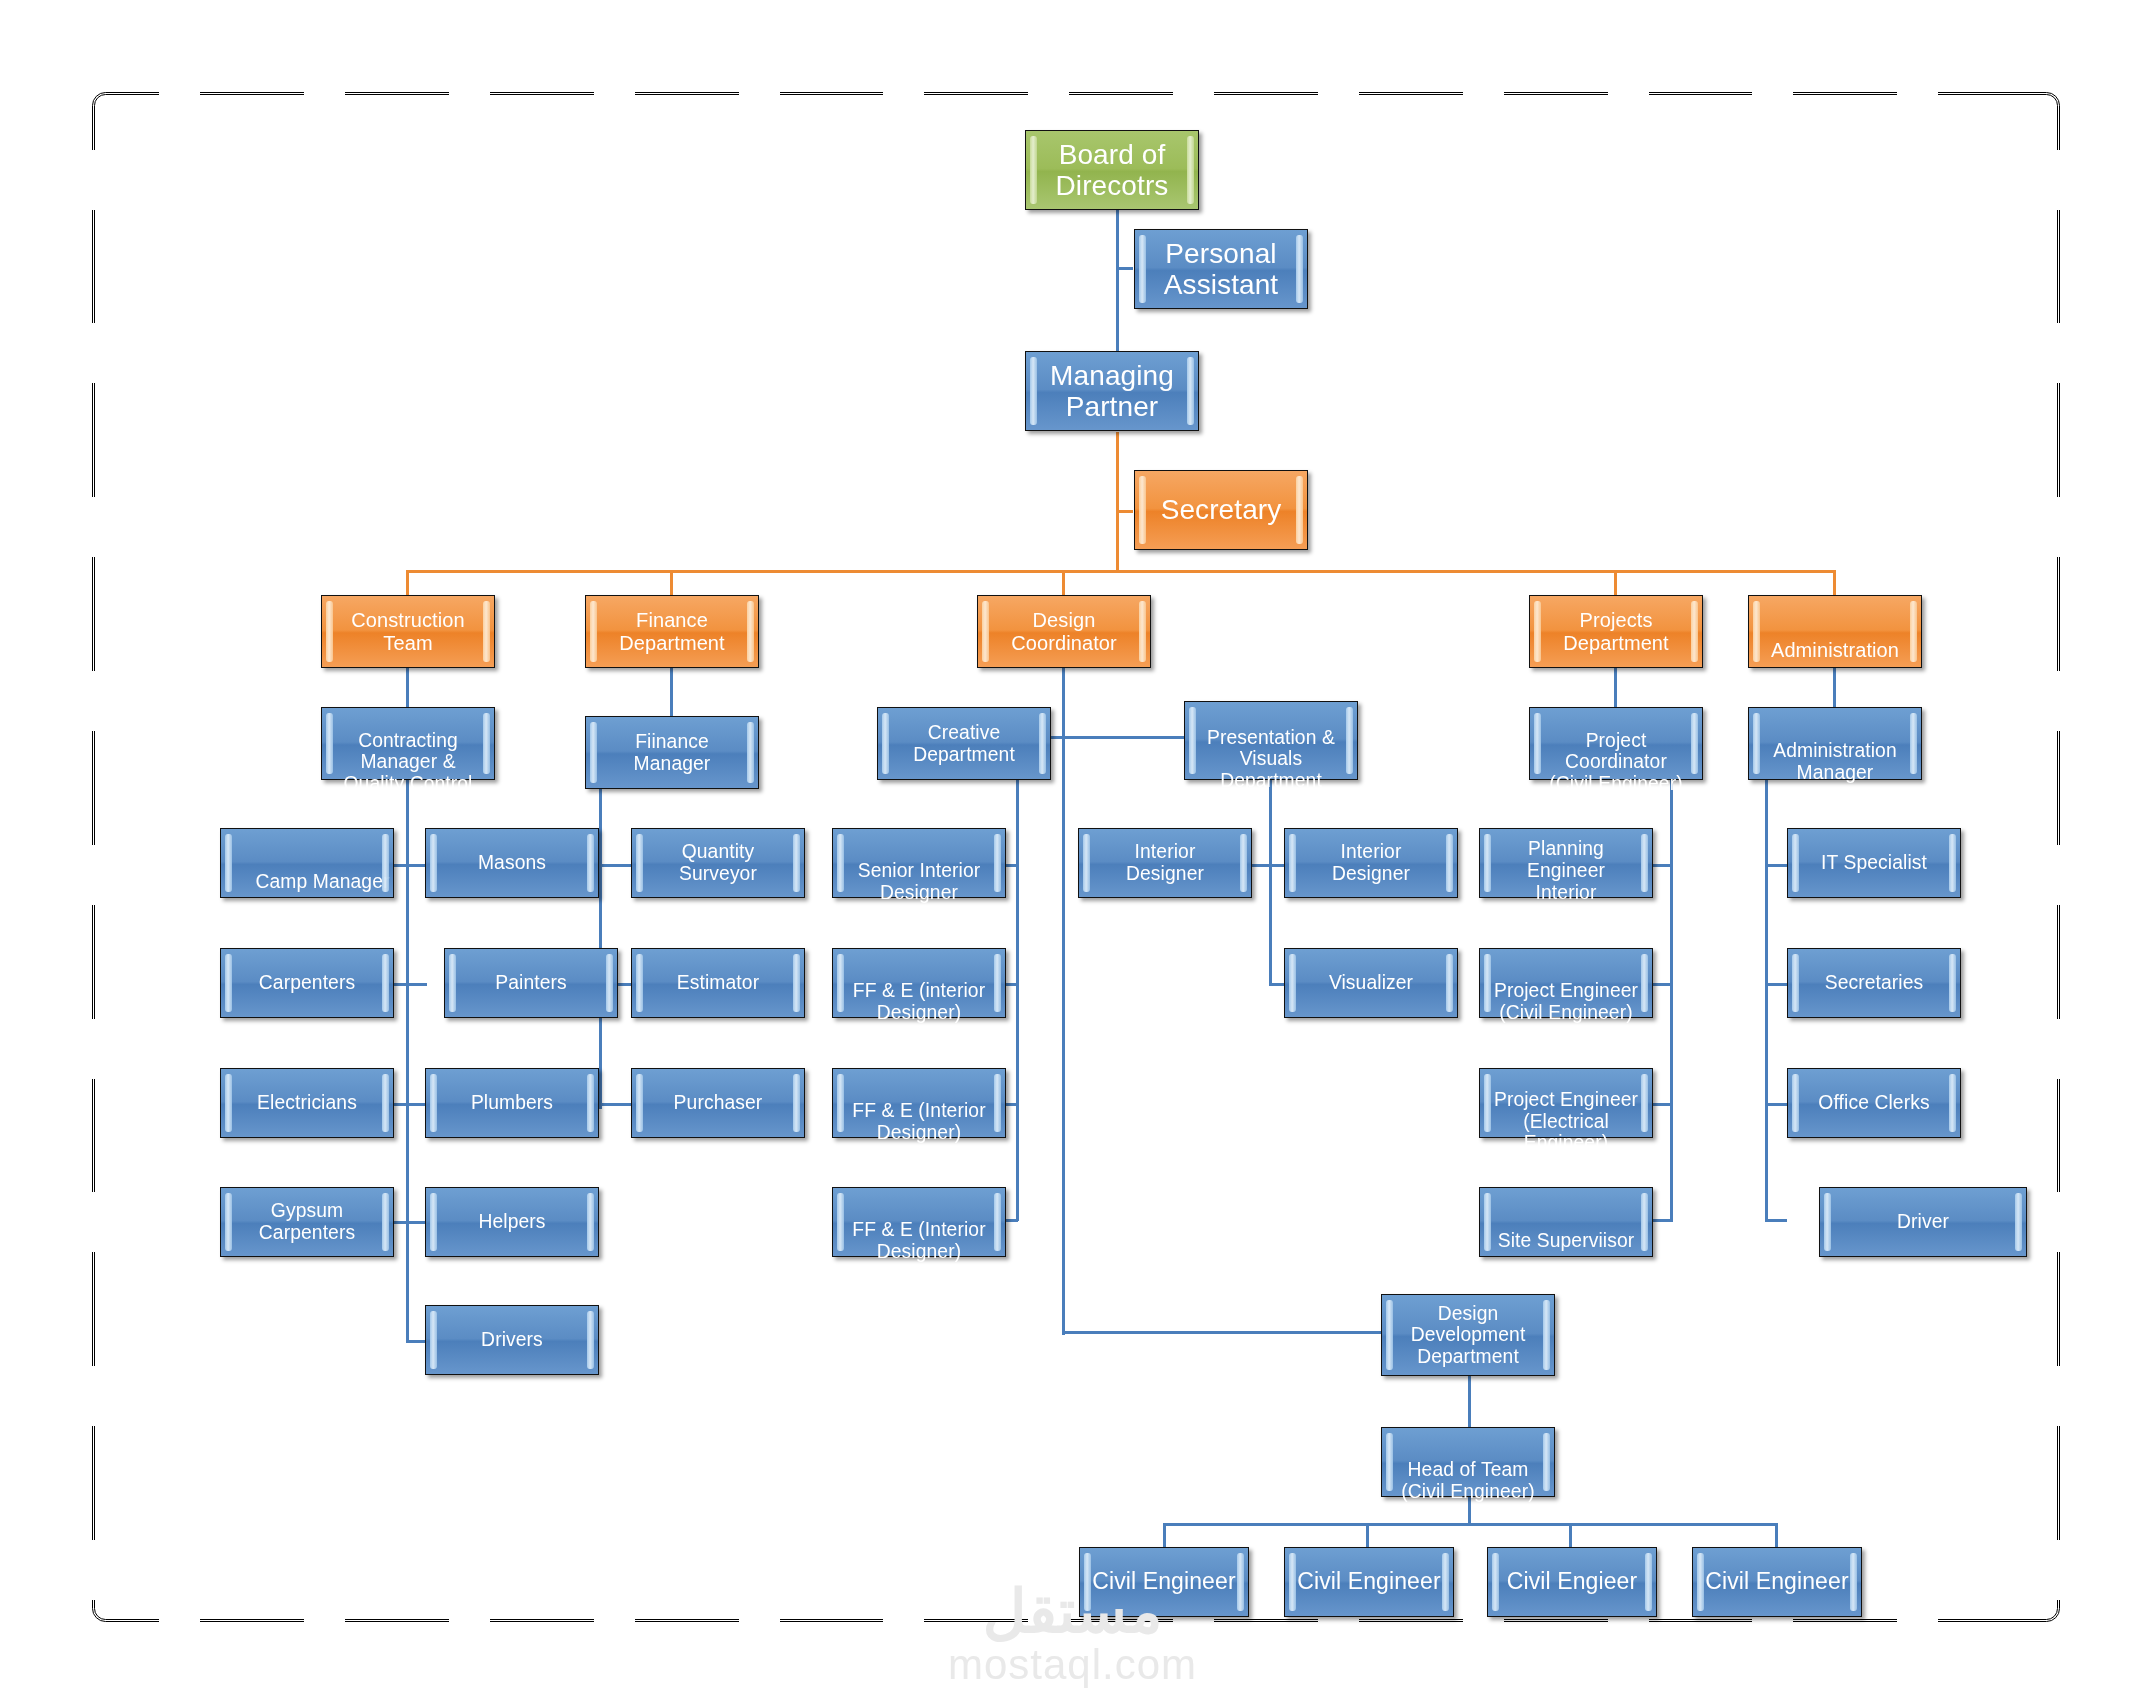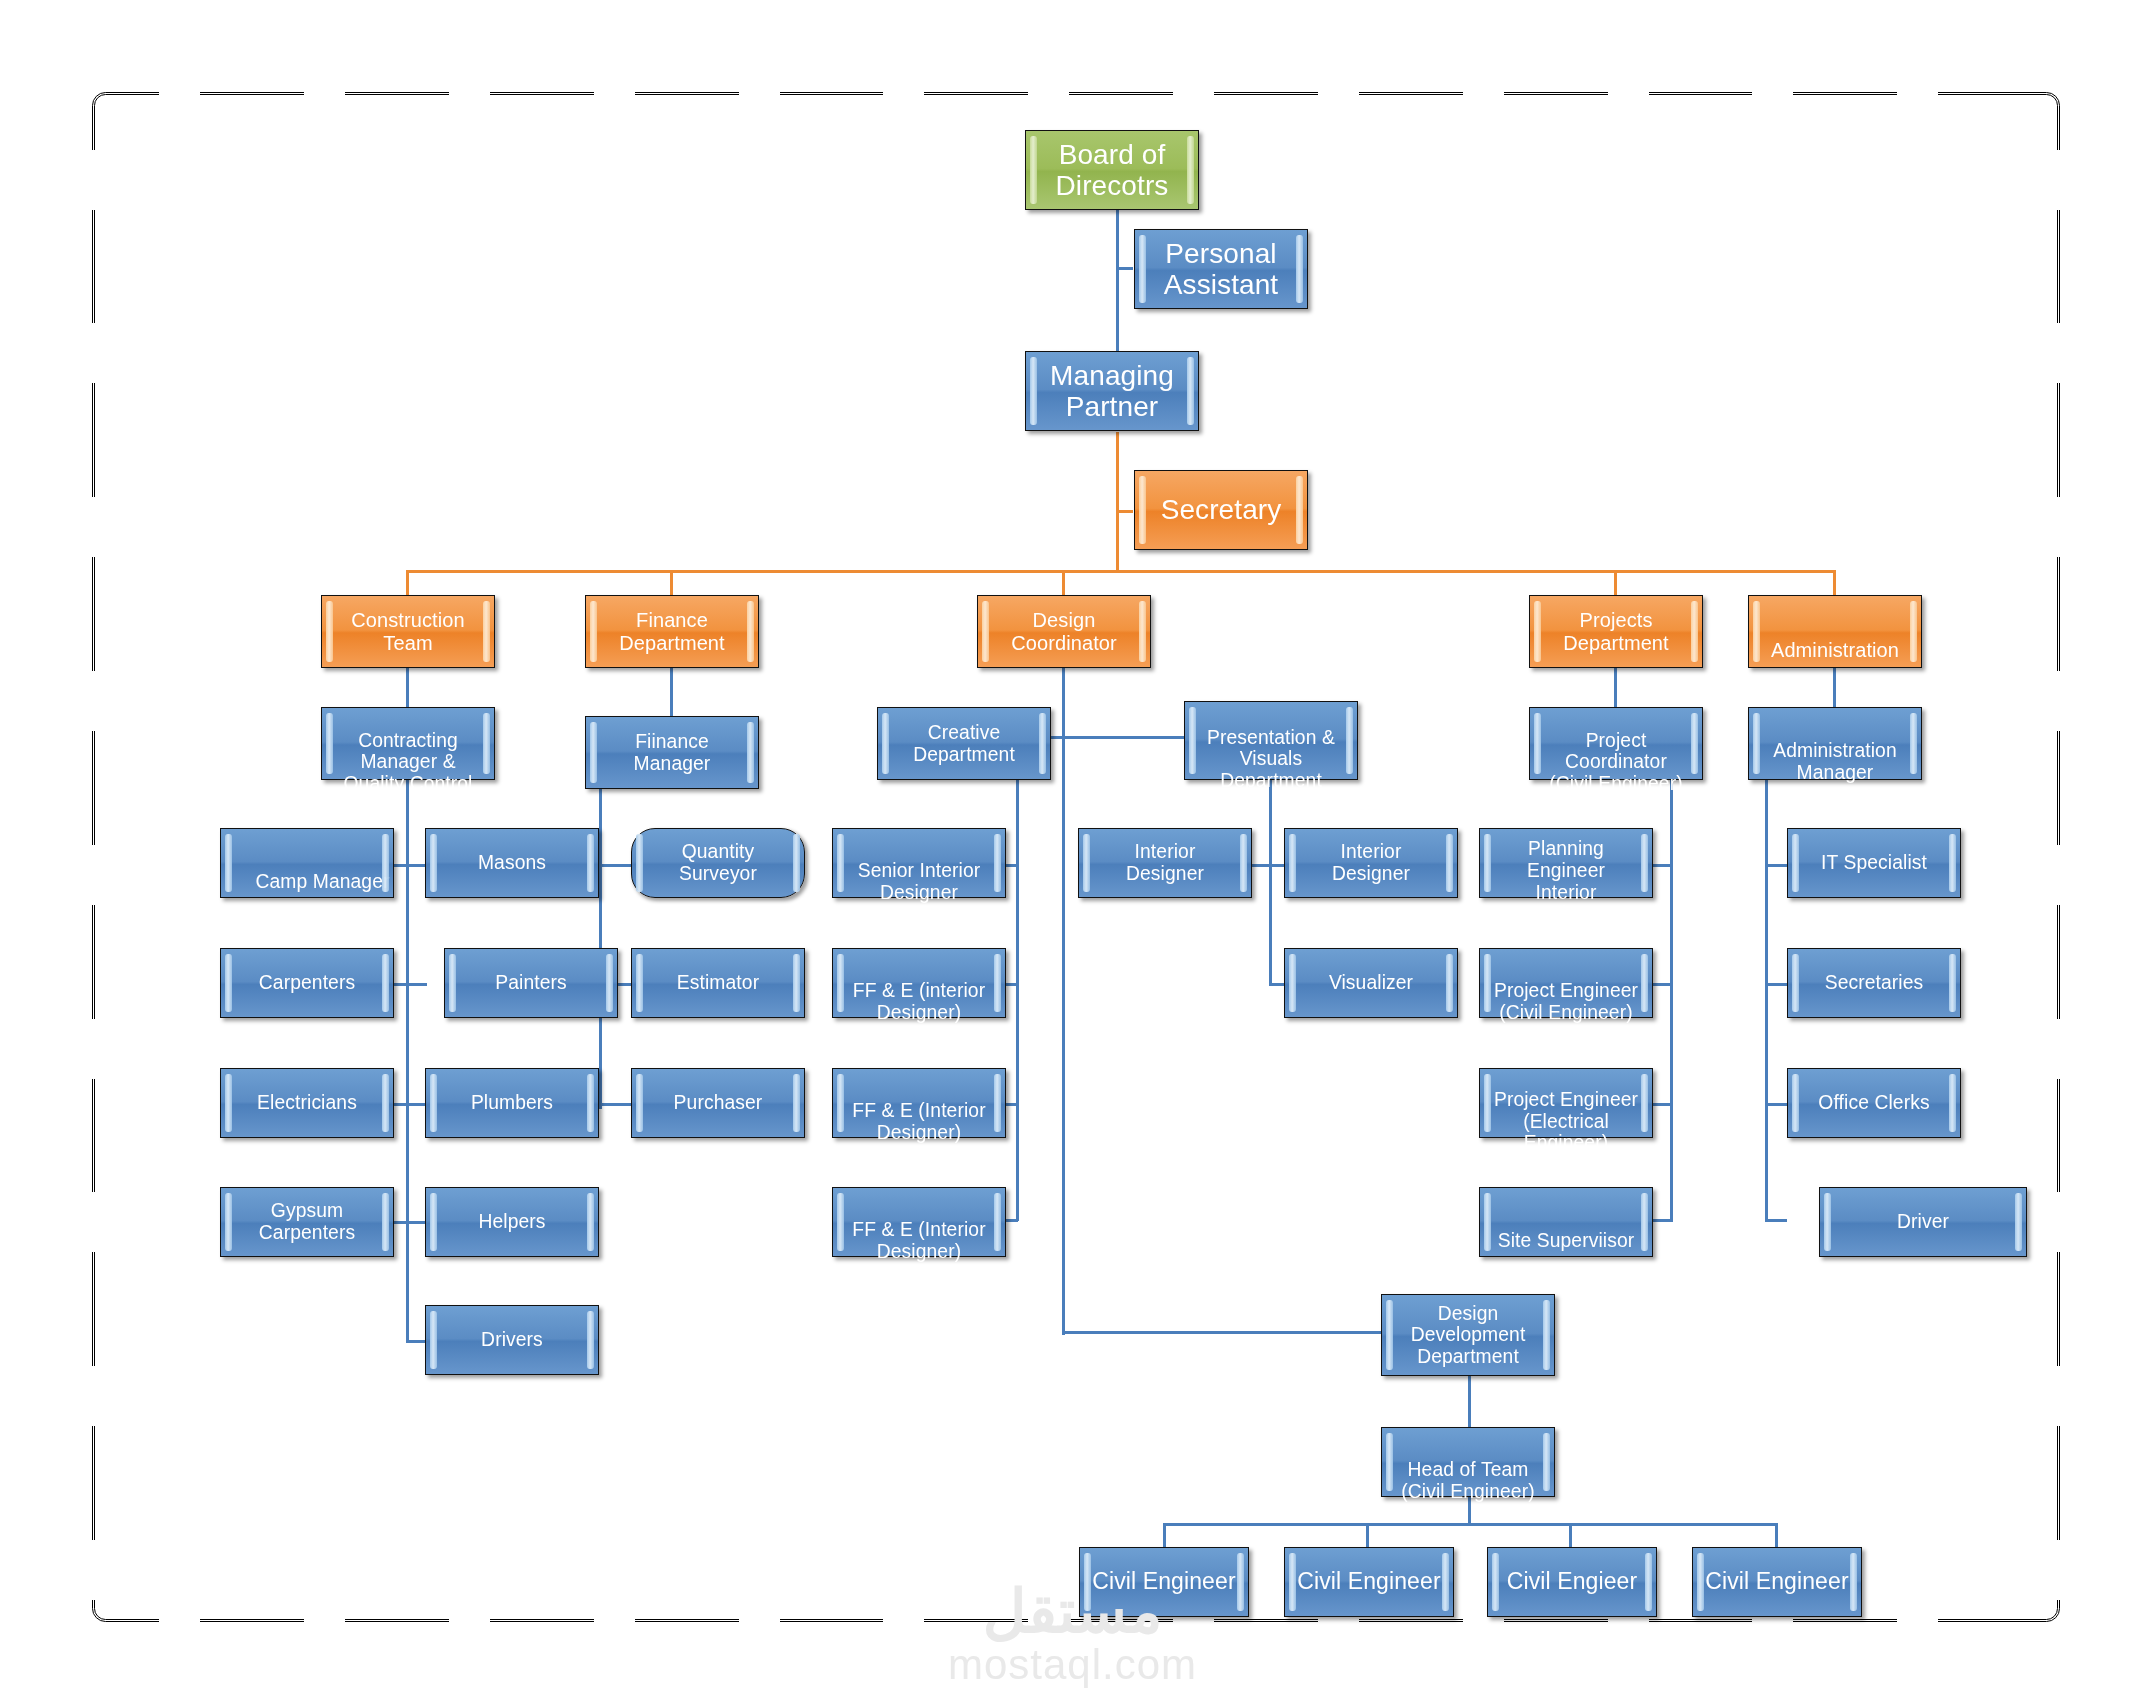--- a/index.html
+++ b/index.html
@@ -349,21 +349,21 @@
       <span>
         <div>Helpers</div>
       </span>
     </div>
   <div class="node blue fs20" style="left:425px;top:1305px;width:174px;height:70px;">
       <span>
         <div>Drivers</div>
       </span>
     </div>
 
-  <div class="node blue fs20" style="left:631px;top:828px;width:174px;height:70px;border-radius:24px;">
+  <div class="node blue fs20" style="left:631px;top:828px;width:174px;height:70px;">
       <span>
         <div>Quantity</div>
         <div>Surveyor</div>
       </span>
     </div>
   <div class="node blue fs20" style="left:631px;top:948px;width:174px;height:70px;">
       <span>
         <div>Estimator</div>
       </span>
     </div>

